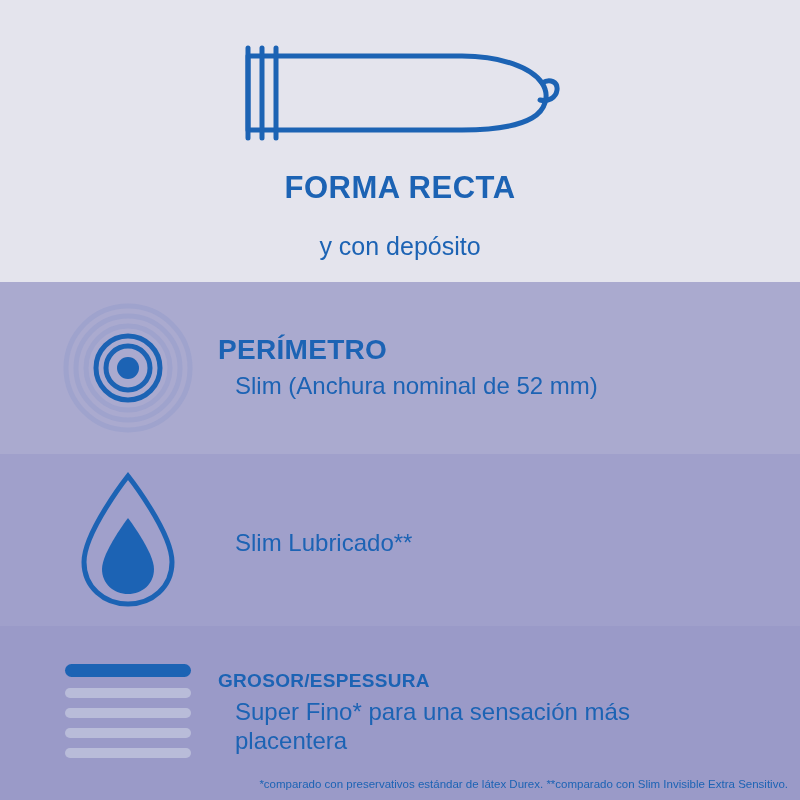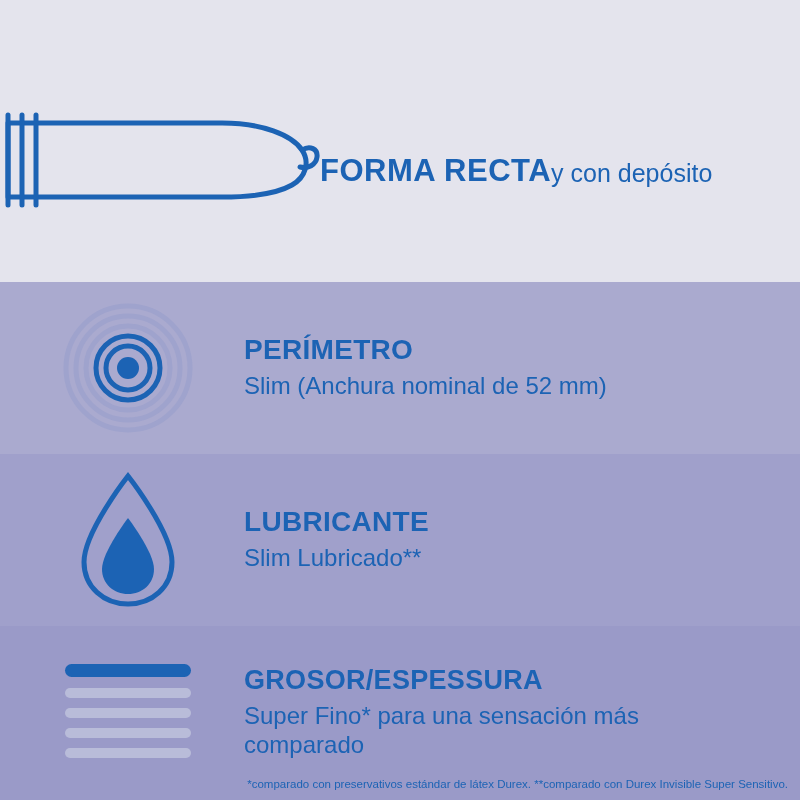--- a/index.html
+++ b/index.html
@@ -19,20 +19,21 @@
     height: 800px;
     display: flex;
     flex-direction: column;
   }
 
   
   .section-shape {
     background: #e4e4ed;
     height: 282px;
     display: flex;
+    flex-direction: column;
     align-items: center;
     justify-content: flex-start;
     padding-top: 38px;
     box-sizing: border-box;
   }
   .condom-icon {
     width: 320px;
     height: 110px;
   }
   .shape-title {
@@ -49,21 +50,20 @@
     font-size: 25px;
     font-weight: normal;
   }
 
   
   .row {
     display: flex;
     align-items: center;
     box-sizing: border-box;
     padding-left: 42px;
-    gap: 26px;
   }
   .row-perimetro {
     background: #aaaacf;
     height: 172px;
   }
   .row-lubricante {
     background: #a0a0cb;
     height: 172px;
   }
   .row-grosor {
@@ -87,22 +87,23 @@
     text-transform: uppercase;
     letter-spacing: 0.3px;
     line-height: 1.1;
   }
   .row-desc {
     color: #1c63b4;
     font-size: 24px;
     line-height: 1.22;
     margin-top: 5px;
     max-width: 430px;
+    margin-left: 17px;
   }
-  .row-grosor .row-title { font-size: 27px; }
+  .row-grosor .row-title { font-size: 19px; }
   .row-grosor .row-desc { max-width: 470px; }
 
   
   .footnote {
     position: absolute;
     bottom: 10px;
     right: 12px;
     color: #1c63b4;
     font-size: 11.5px;
     text-align: right;
@@ -151,36 +152,35 @@
   </div>
 
   <div class="row row-lubricante">
     <div class="row-icon">
       <svg viewBox="0 0 120 140" width="120" height="140" xmlns="http://www.w3.org/2000/svg">
         <path d="M60 6 C60 6 16 62 16 92 C16 117 36 134 60 134 C84 134 104 117 104 92 C104 62 60 6 60 6 Z" fill="none" stroke="#1c63b4" stroke-width="5"></path>
         <path d="M60 48 C60 48 34 82 34 99 C34 114 46 124 60 124 C74 124 86 114 86 99 C86 82 60 48 60 48 Z" fill="#1c63b4"></path>
       </svg>
     </div>
     <div class="row-text">
-      <div class="row-title">LUBRICANTE</div>
       <div class="row-desc">Slim Lubricado**</div>
     </div>
   </div>
 
   <div class="row row-grosor">
     <div class="row-icon">
       <svg viewBox="0 0 130 110" width="130" height="110" xmlns="http://www.w3.org/2000/svg">
         <rect x="2" y="6" width="126" height="13" rx="6.5" fill="#1c63b4"></rect>
         <rect x="2" y="30" width="126" height="10" rx="5" fill="#b9bcd9"></rect>
         <rect x="2" y="50" width="126" height="10" rx="5" fill="#b9bcd9"></rect>
         <rect x="2" y="70" width="126" height="10" rx="5" fill="#b9bcd9"></rect>
         <rect x="2" y="90" width="126" height="10" rx="5" fill="#b9bcd9"></rect>
       </svg>
     </div>
     <div class="row-text">
       <div class="row-title">GROSOR/ESPESSURA</div>
-      <div class="row-desc">Super Fino* para una sensación más comparado</div>
+      <div class="row-desc">Super Fino* para una sensación más placentera</div>
     </div>
   </div>
 
-  <div class="footnote">*comparado con preservativos estándar de látex Durex. **comparado con Durex Invisible Super Sensitivo.</div>
+  <div class="footnote">*comparado con preservativos estándar de látex Durex. **comparado con Slim Invisible Extra Sensitivo.</div>
 
 </div>
 
 </body></html>

